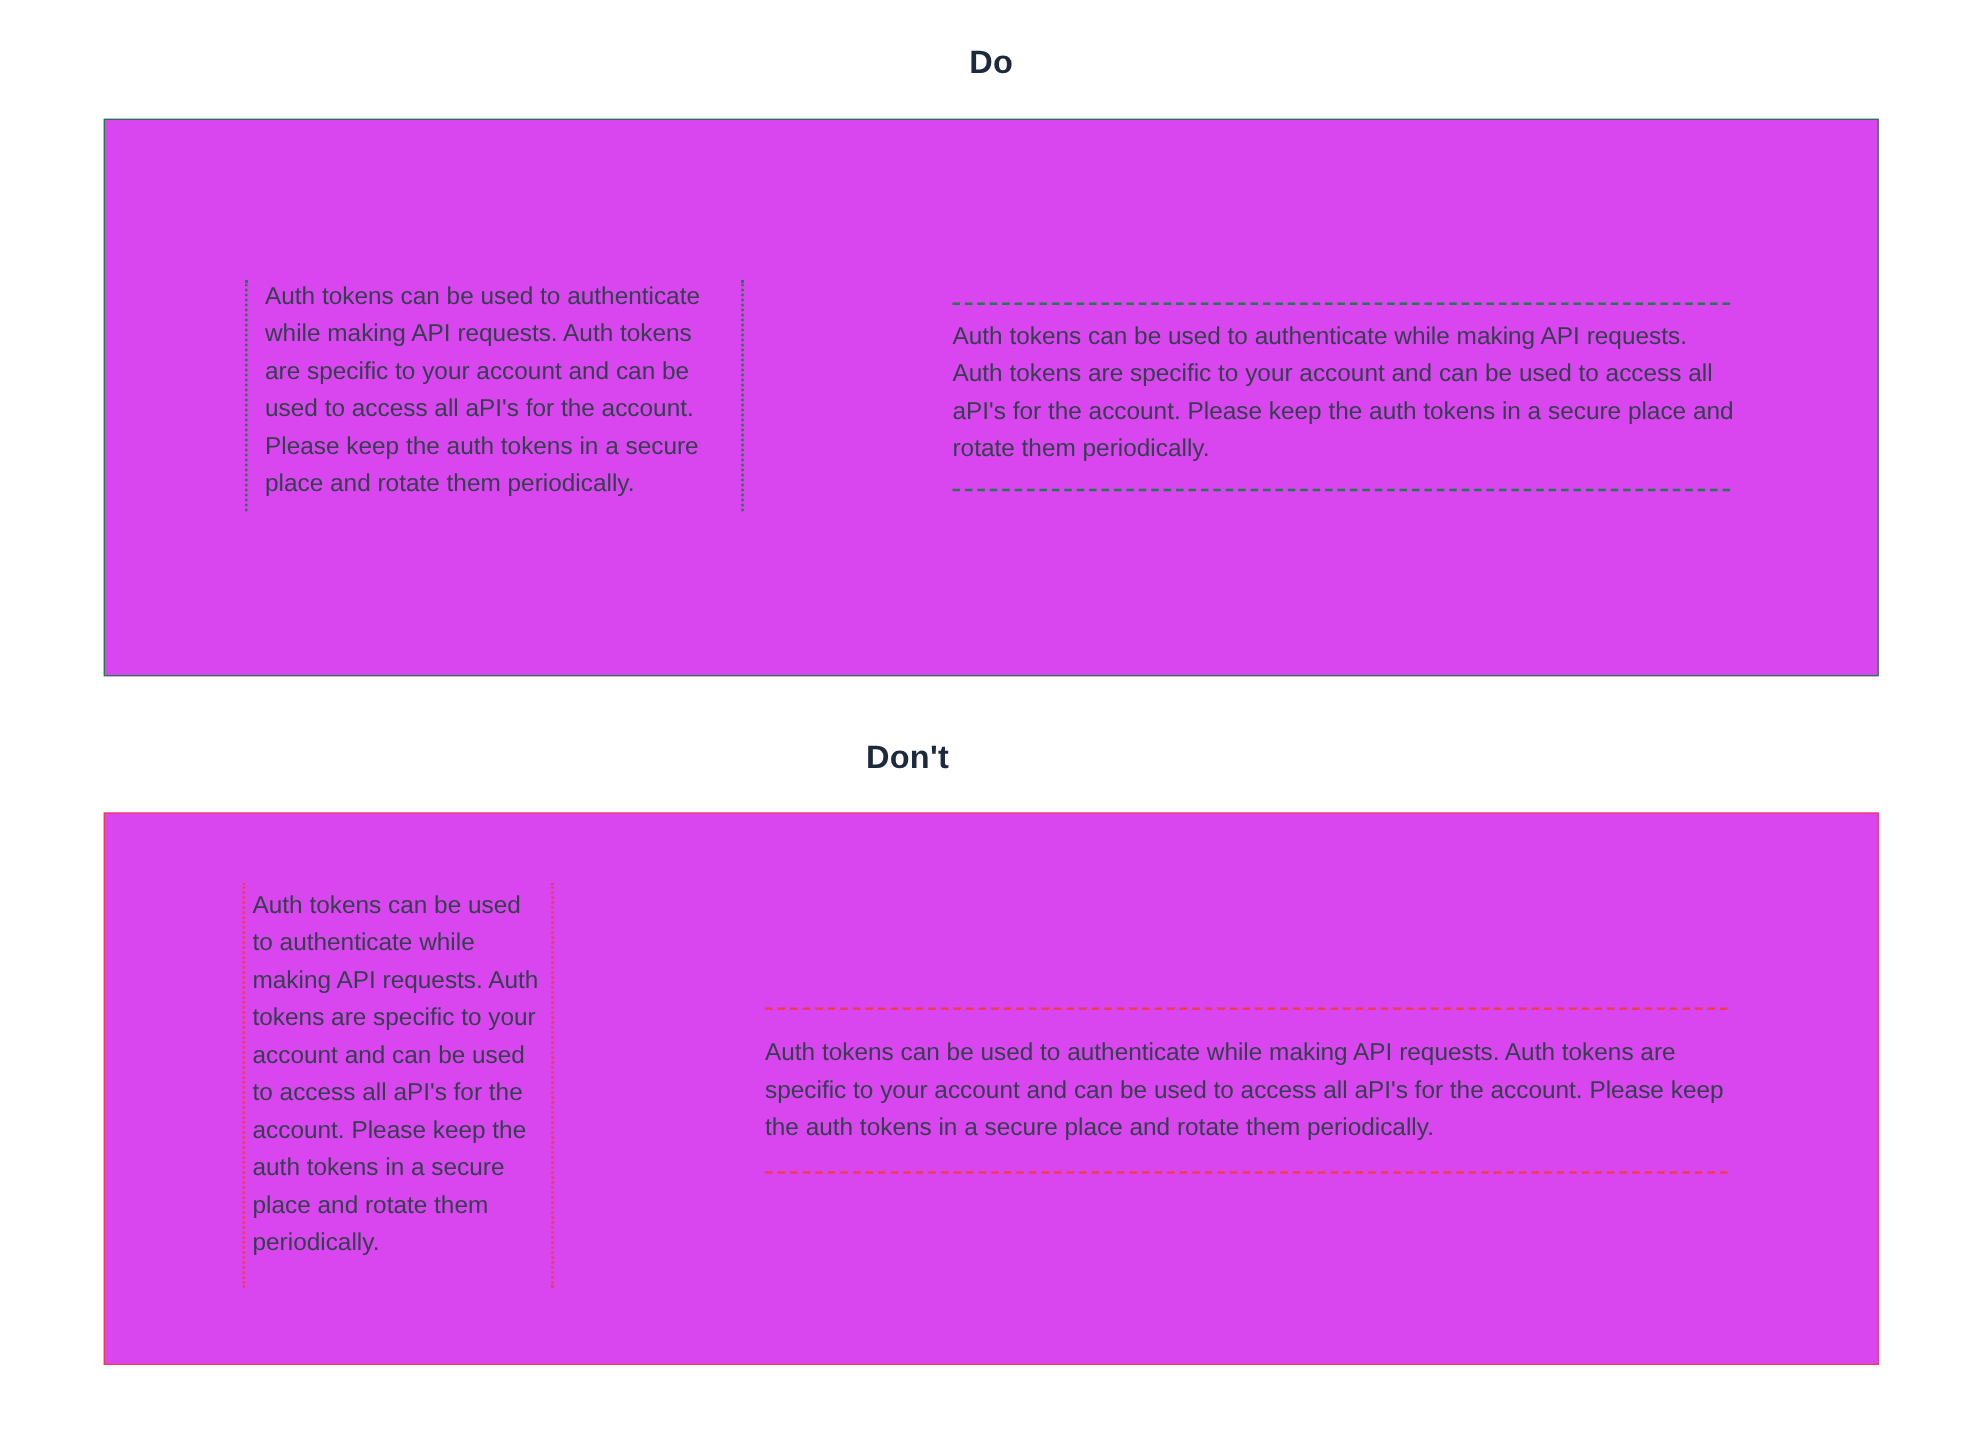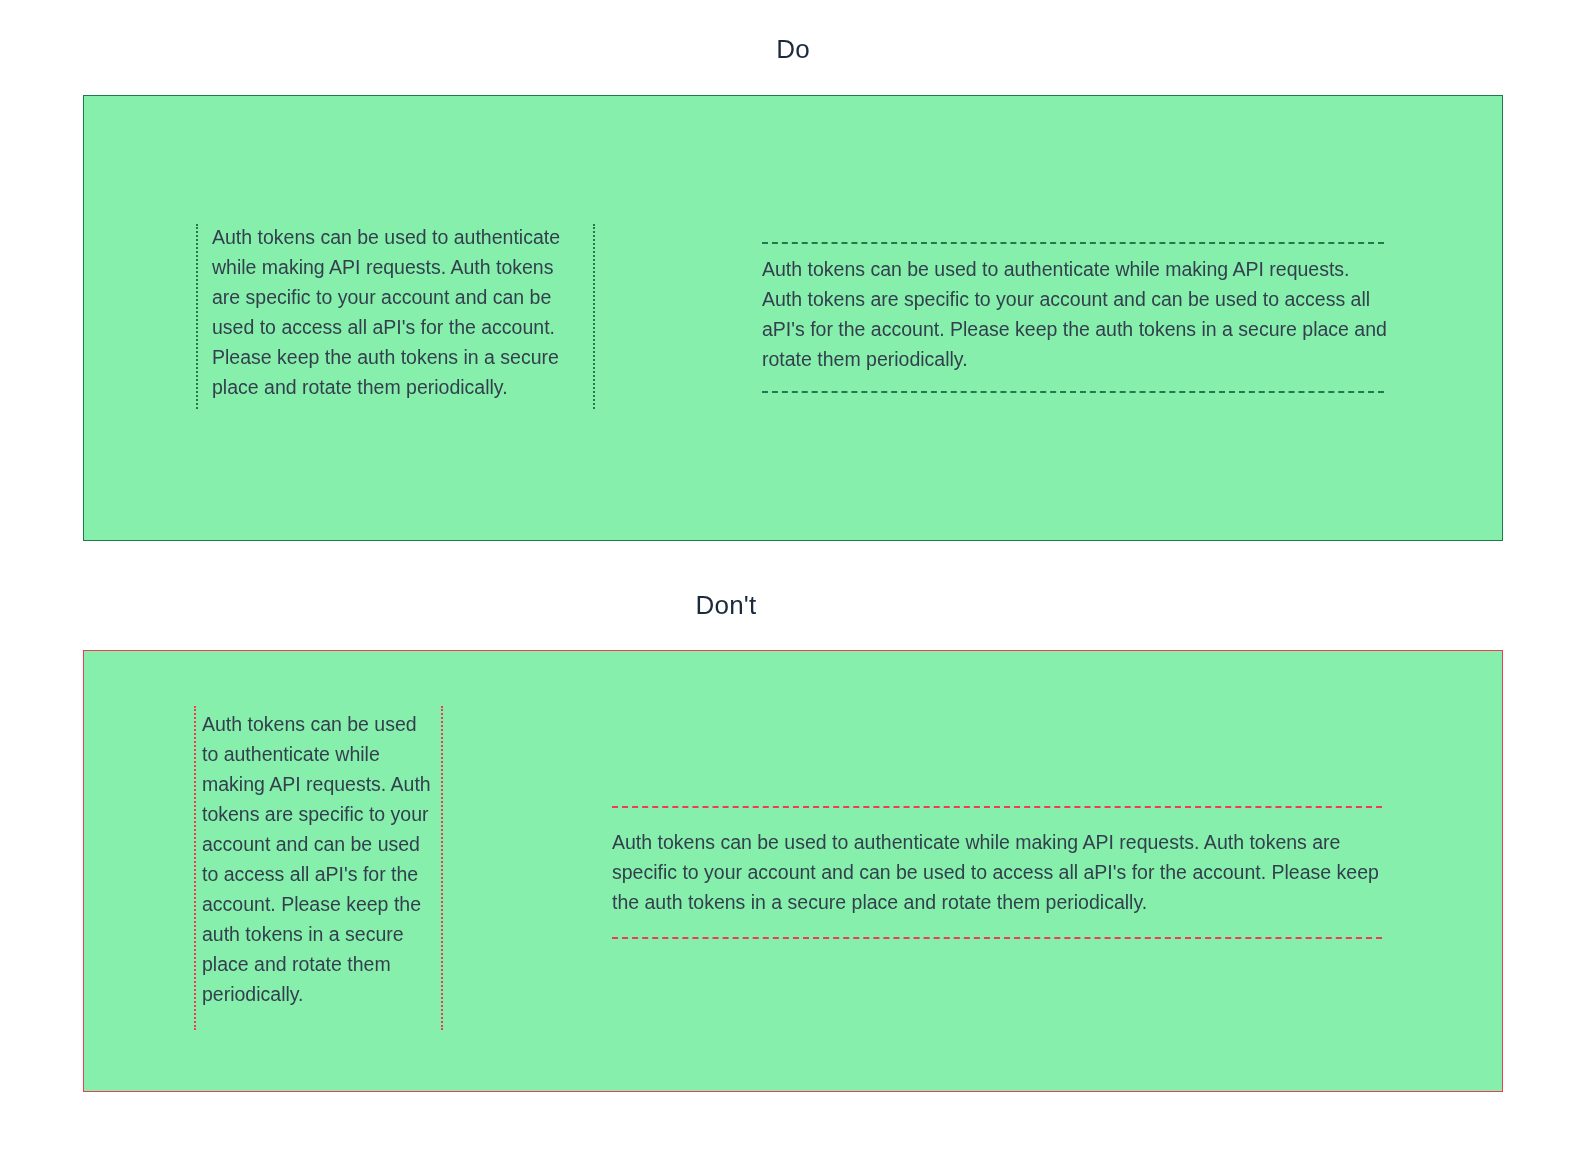--- a/index.html
+++ b/index.html
@@ -15,28 +15,28 @@
     color: #2e3a47;
     position: relative;
     overflow: hidden;
   }
 
   .section { position: absolute; left: 0; width: 1586px; }
 
   .section-title {
     text-align: center;
     font-size: 26px;
-    font-weight: normal;
+    font-weight: bold;
     color: #1b2a3d;
     letter-spacing: 0.2px;
   }
 
   .panel {
     position: absolute;
-    background: #86efac;
+    background: #d946ef;
   }
   .panel.do {
     border: 1.5px solid #1f7a4d;
   }
   .panel.dont {
     border: 1.5px solid #ef3b55;
   }
 
   
   .textblock {

